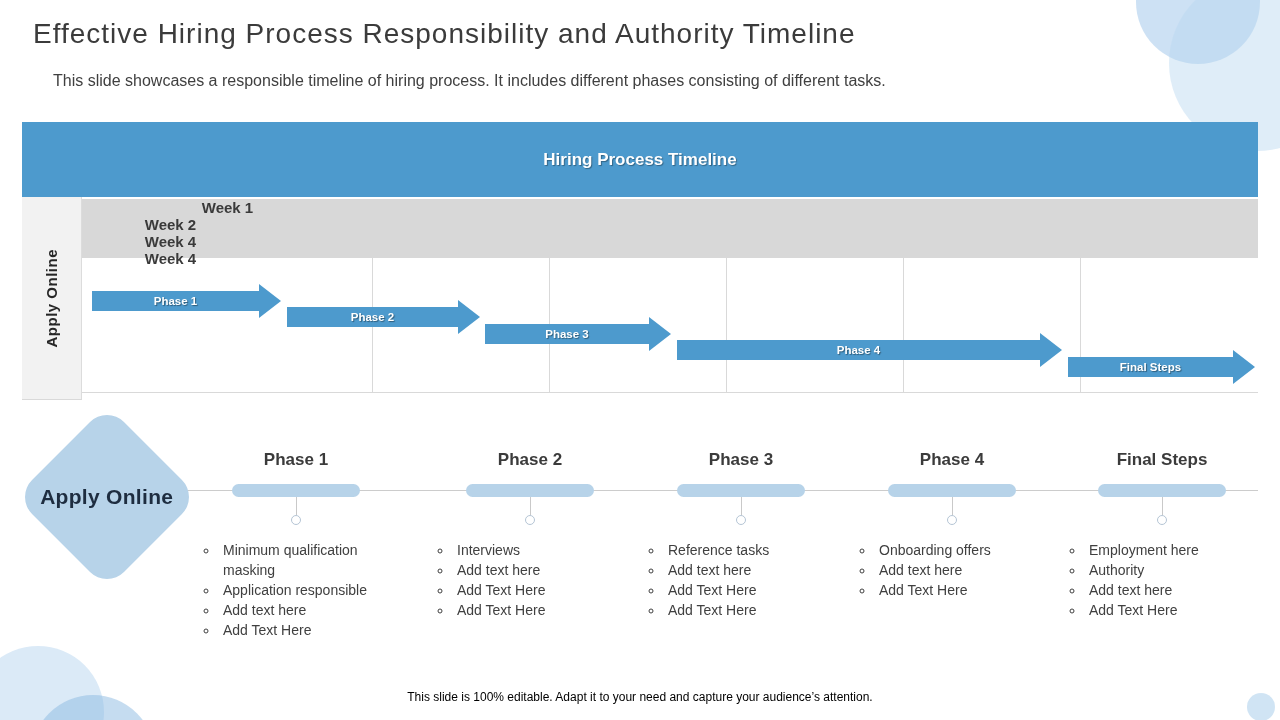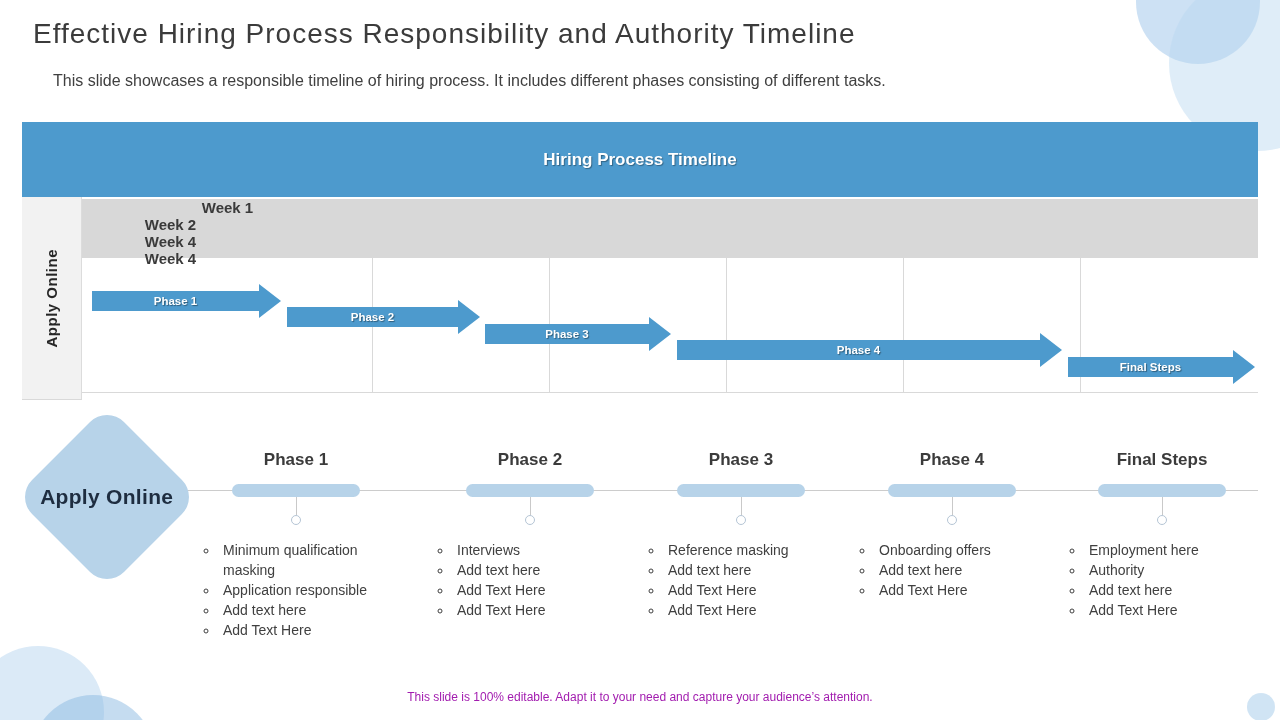--- a/index.html
+++ b/index.html
@@ -69,21 +69,21 @@
   .ptitle { text-align: center; font-weight: bold; font-size: 17px; color: #3b3b3b; height: 24px; }
   .pbar { width: 128px; height: 13px; margin: 10px auto 0; background: #b7d3e9; border-radius: 7px; }
   .pconn { width: 1px; height: 18px; margin: 0 auto; background: #c9c9c9; }
   .pdot { width: 10px; height: 10px; margin: 0 auto; border: 1px solid #b5c5d5;
           border-radius: 50%; background: #fff; }
   .plist { margin: 16px 0 0 10px; padding-left: 18px; list-style-type: circle;
            font-size: 14px; color: #404040; line-height: 1.42; width: 196px; }
   .plist li { padding-left: 4px; }
 
   .footer { position: absolute; left: 0; top: 690px; width: 1280px; text-align: center;
-            font-size: 12px; color: #a21caf; }
+            font-size: 12px; color: #000000; }
 </style>
 </head>
 <body>
 
 <div class="slide">
 
   <div class="circ circ-tr1"></div>
   <div class="circ circ-tr2"></div>
   <div class="circ circ-bl1"></div>
   <div class="circ circ-bl2"></div>
@@ -174,21 +174,21 @@
         <li>Add Text Here</li>
         <li>Add Text Here</li>
       </ul>
   </div>
   <div class="pcol p3">
     <div class="ptitle">Phase 3</div>
     <div class="pbar"></div>
     <div class="pconn"></div>
     <div class="pdot"></div>
     <ul class="plist">
-        <li>Reference masking</li>
+        <li>Reference tasks</li>
         <li>Add text here</li>
         <li>Add Text Here</li>
         <li>Add Text Here</li>
       </ul>
   </div>
   <div class="pcol p4">
     <div class="ptitle">Phase 4</div>
     <div class="pbar"></div>
     <div class="pconn"></div>
     <div class="pdot"></div>

